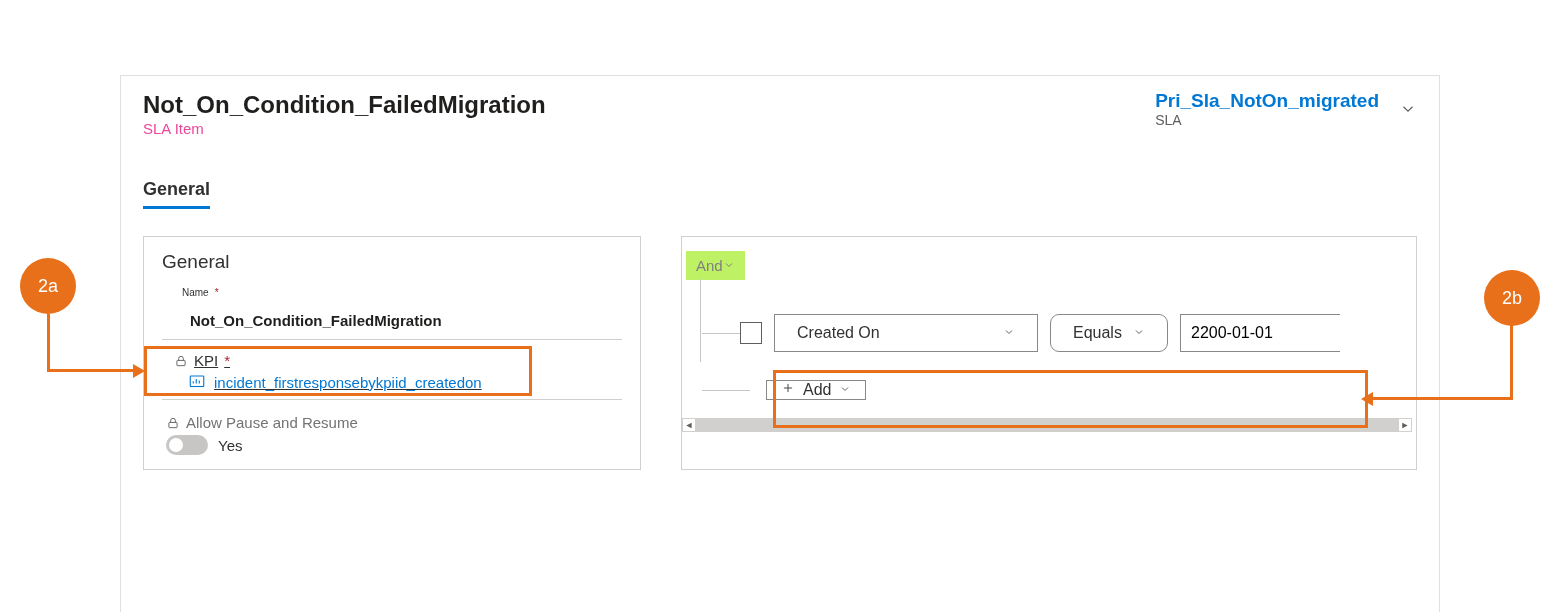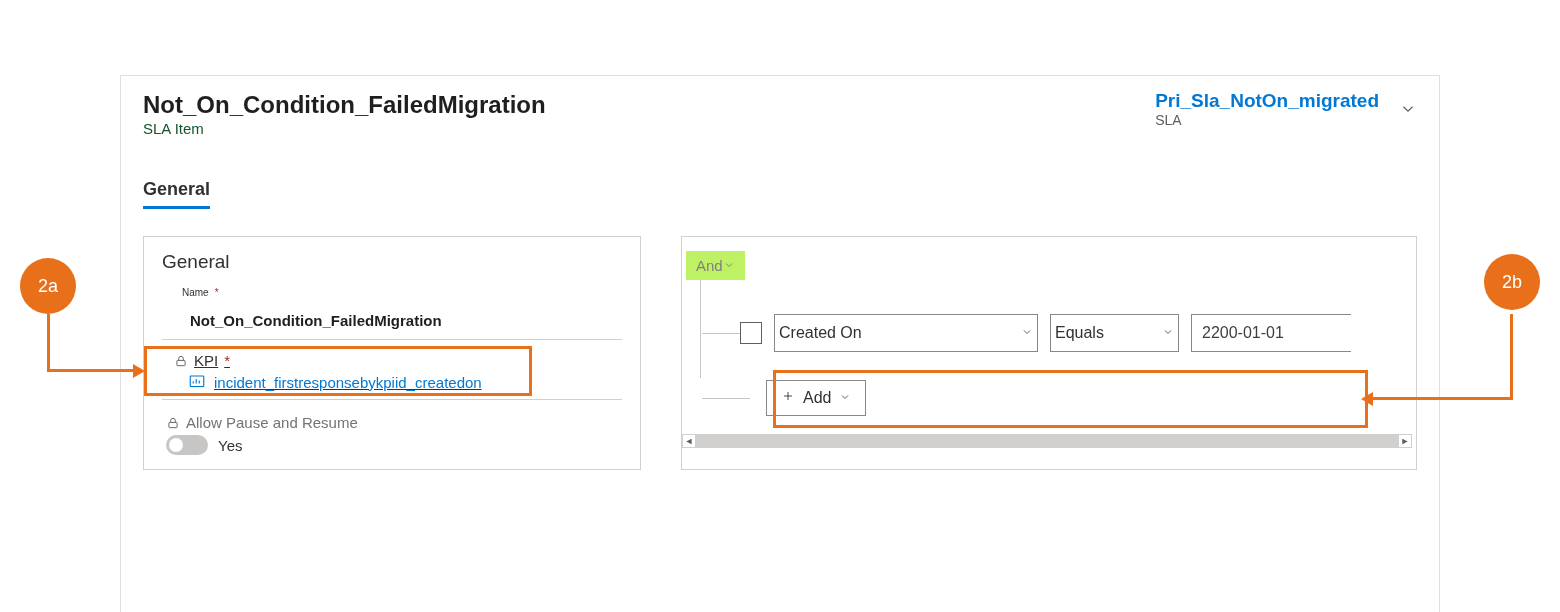--- a/index.html
+++ b/index.html
@@ -29,21 +29,21 @@
     align-items: flex-start;
   }
   .header-left .title {
     font-size: 24px;
     font-weight: 600;
     color: #201f1e;
     line-height: 1.25;
   }
   .header-left .subtitle {
     font-size: 15px;
-    color: #14532d;
+    color: #ec4899;
     margin-top: 0px;
   }
   .header-right {
     display: flex;
     align-items: flex-start;
     gap: 20px;
   }
   .header-right .sla-link {
     text-align: left;
   }
@@ -178,39 +178,39 @@
     margin-top: 34px; margin-left: 56px;
     position:relative;
   }
   .tree-h1 { position:absolute; left:-38px; top:50%; width:38px; height:1px; background:#c8c6c4;}
   .chk {
     width:22px; height:22px; border:1.5px solid #605e5c; background:#fff;
   }
   .dd {
     display:flex; align-items:center; justify-content:space-between;
     border:1px solid #8a8886; background:#fff; height:38px;
-    padding: 0 4px; font-size:16px; color:#323130;
+    padding: 0 22px; font-size:16px; color:#323130;
     cursor:pointer;
   }
-  .dd.small { width:129px; }
+  .dd.small { width:118px;border-radius:9px; }
   .dd.large { width:264px; }
   .dd .caret { color:#605e5c; font-size:13px; }
   .valbox {
     border:1px solid #8a8886; border-right:none; background:#fff; height:38px;
-    padding: 0 10px; font-size:16px; color:#404040;
+    padding: 0 10px; font-size:16px; color:#000000;
     display:flex; align-items:center; width:160px;
   }
   .add-row {
     margin-top: 28px; margin-left: 82px; position:relative;
   }
   .tree-h2 { position:absolute; left:-64px; top:50%; width:48px; height:1px; background:#c8c6c4;}
   .add-btn {
     display:inline-flex; align-items:center; gap:8px;
     border:1px solid #8a8886; background:#fff;
-    height:36px; padding:0 14px; font-size:16px; cursor:pointer;
+    height:20px; padding:0 14px; font-size:16px; cursor:pointer;
   }
   .scroll-track {
     height:14px; background:#d2d0ce; margin: 14px 12px 0 8px;
     position:relative;
   }
   .scroll-arrow {
     position:absolute; top:0; width:14px; height:14px;
     background:#fff; border:1px solid #d2d0ce;
     display:flex; align-items:center; justify-content:center;
     font-size:9px; color:#605e5c;
@@ -221,21 +221,21 @@
   
   .callout {
     position:absolute;
     width:56px; height:56px; border-radius:50%;
     background:#e8701a; color:#fff;
     display:flex; align-items:center; justify-content:center;
     font-size:18px; font-weight:400;
     z-index:50;
   }
   .callout-a { left:20px; top:258px; }
-  .callout-b { right:20px; top:254px; }
+  .callout-b { right:20px; top:270px; }
   .arrow-line { position:absolute; background:#e8701a; z-index:40; }
   .arrow-head {
     position:absolute; width:0; height:0; z-index:41;
   }
   
   .a-v { left:47px; top:314px; width:3px; height:58px; }
   .a-h { left:47px; top:369px; width:86px; height:3px; }
   .a-head {
     left:133px; top:364px;
     border-top:7px solid transparent;

